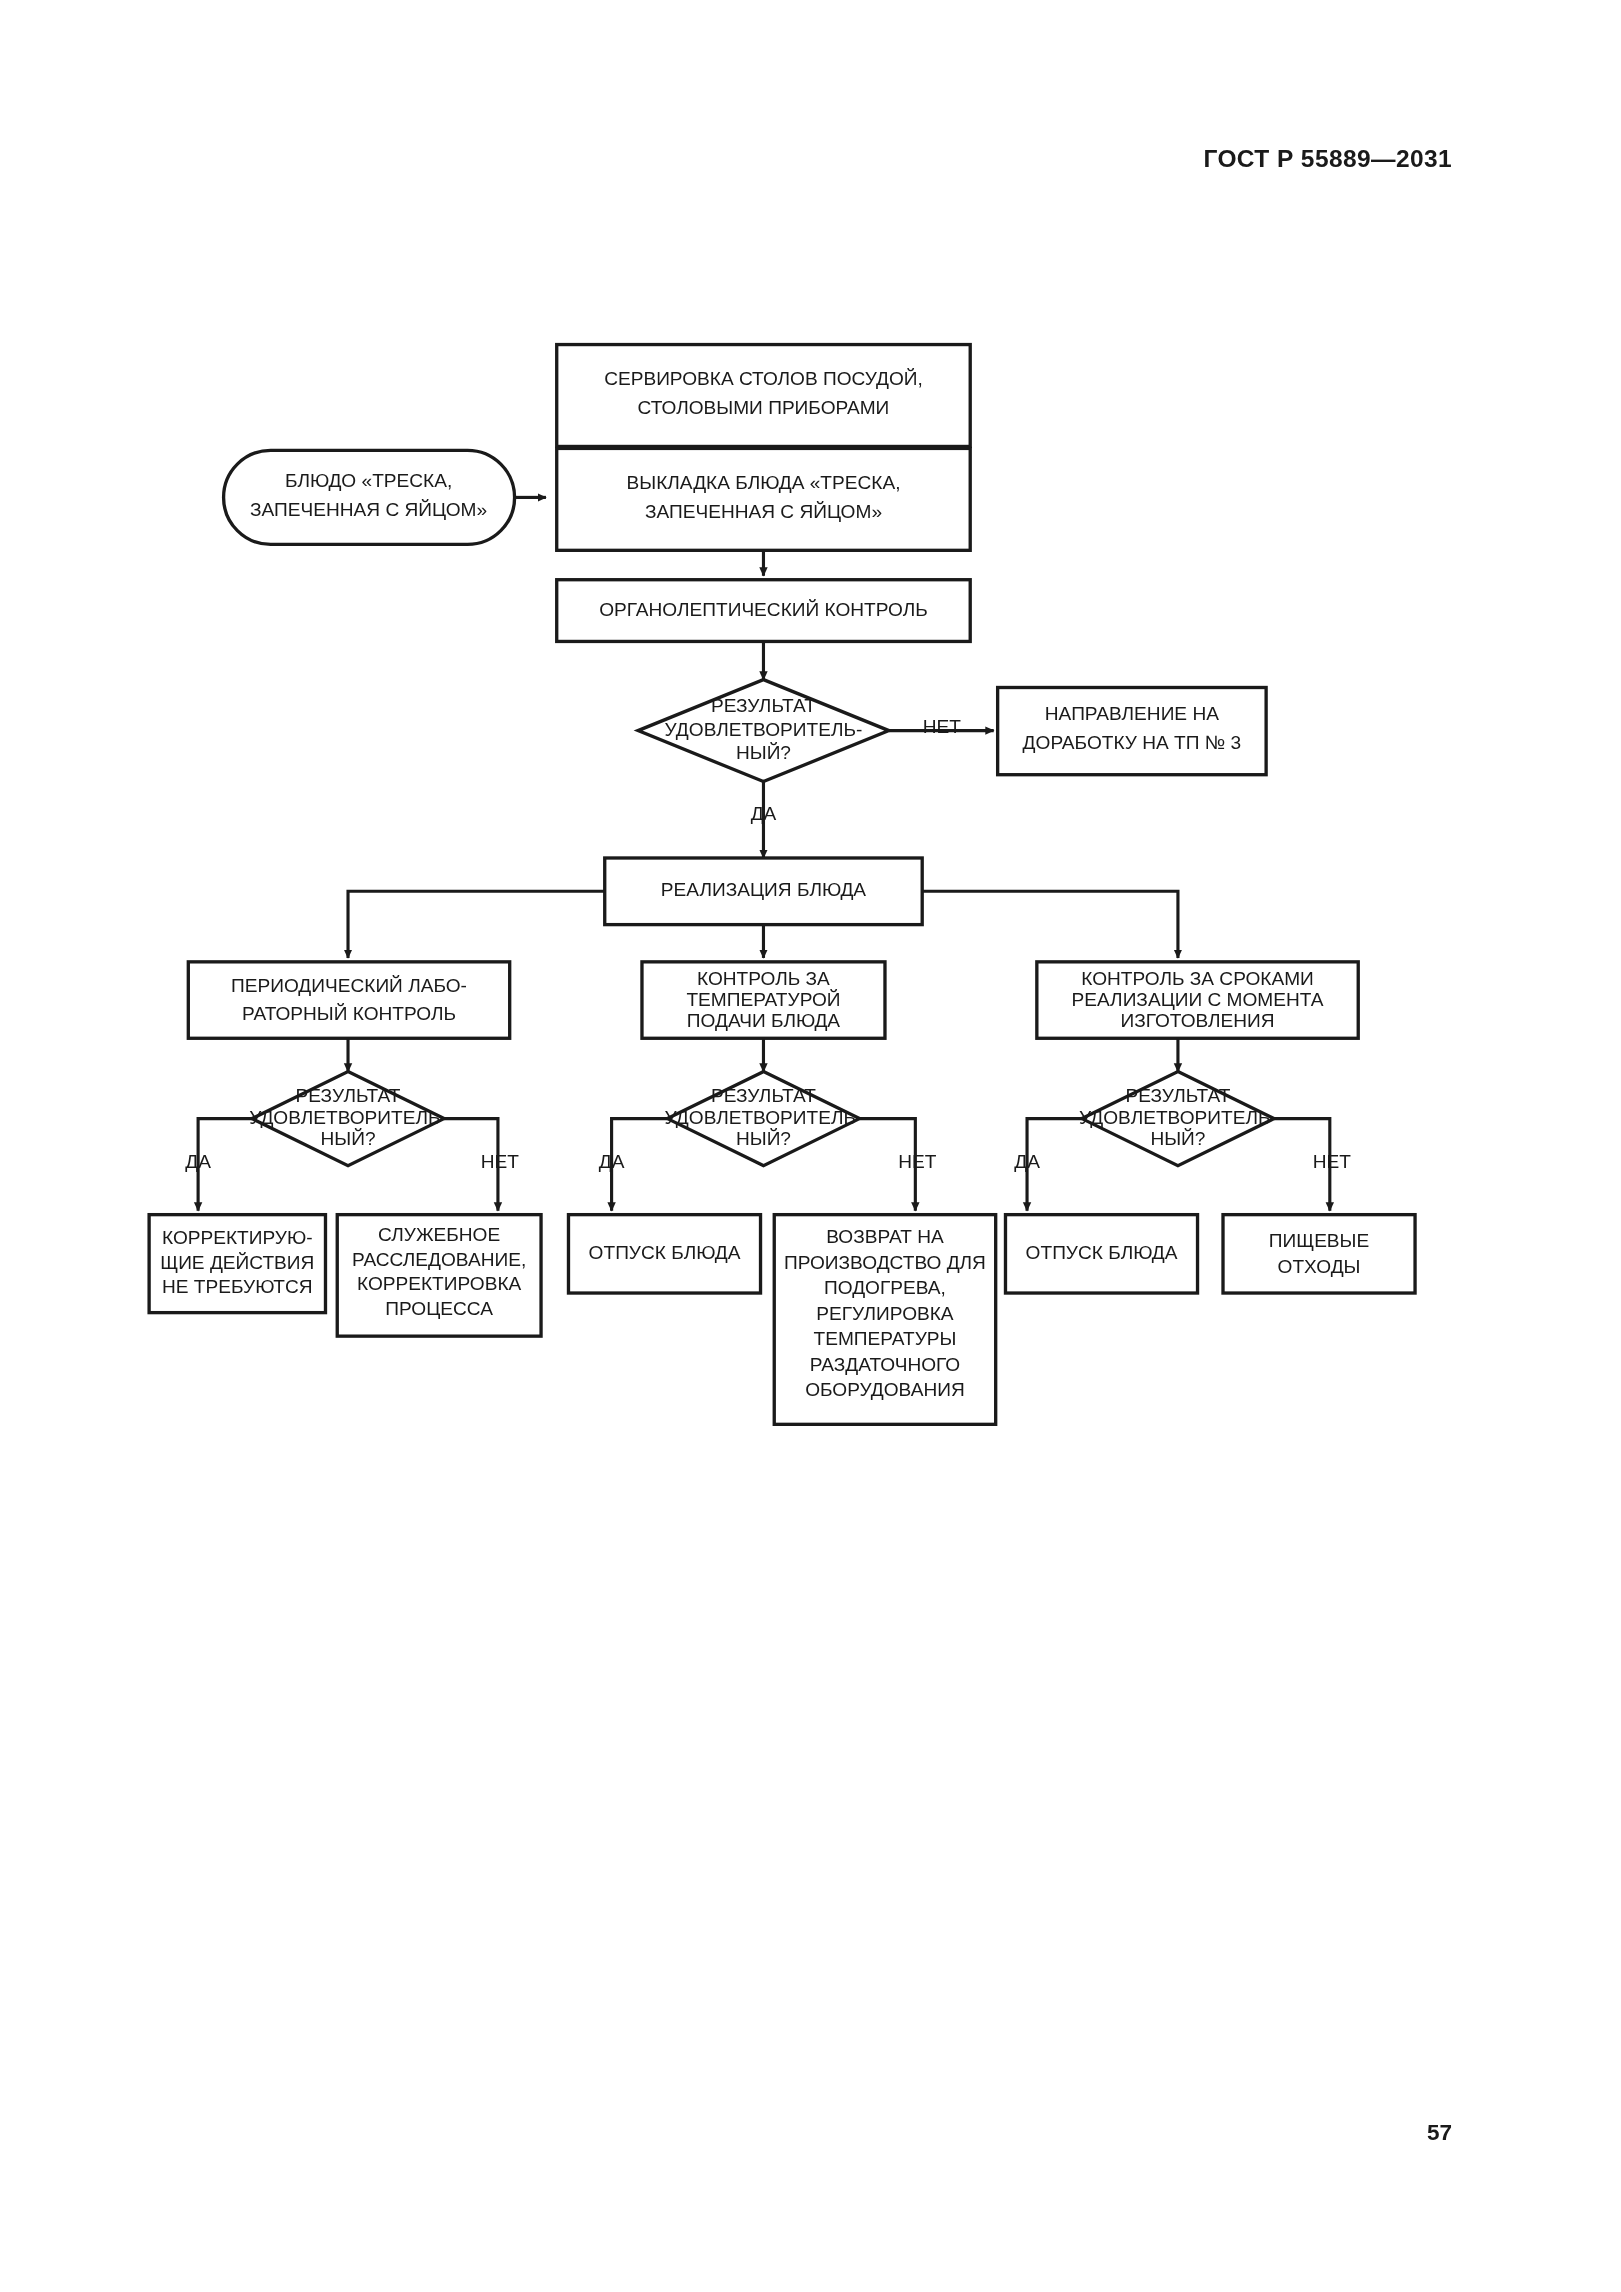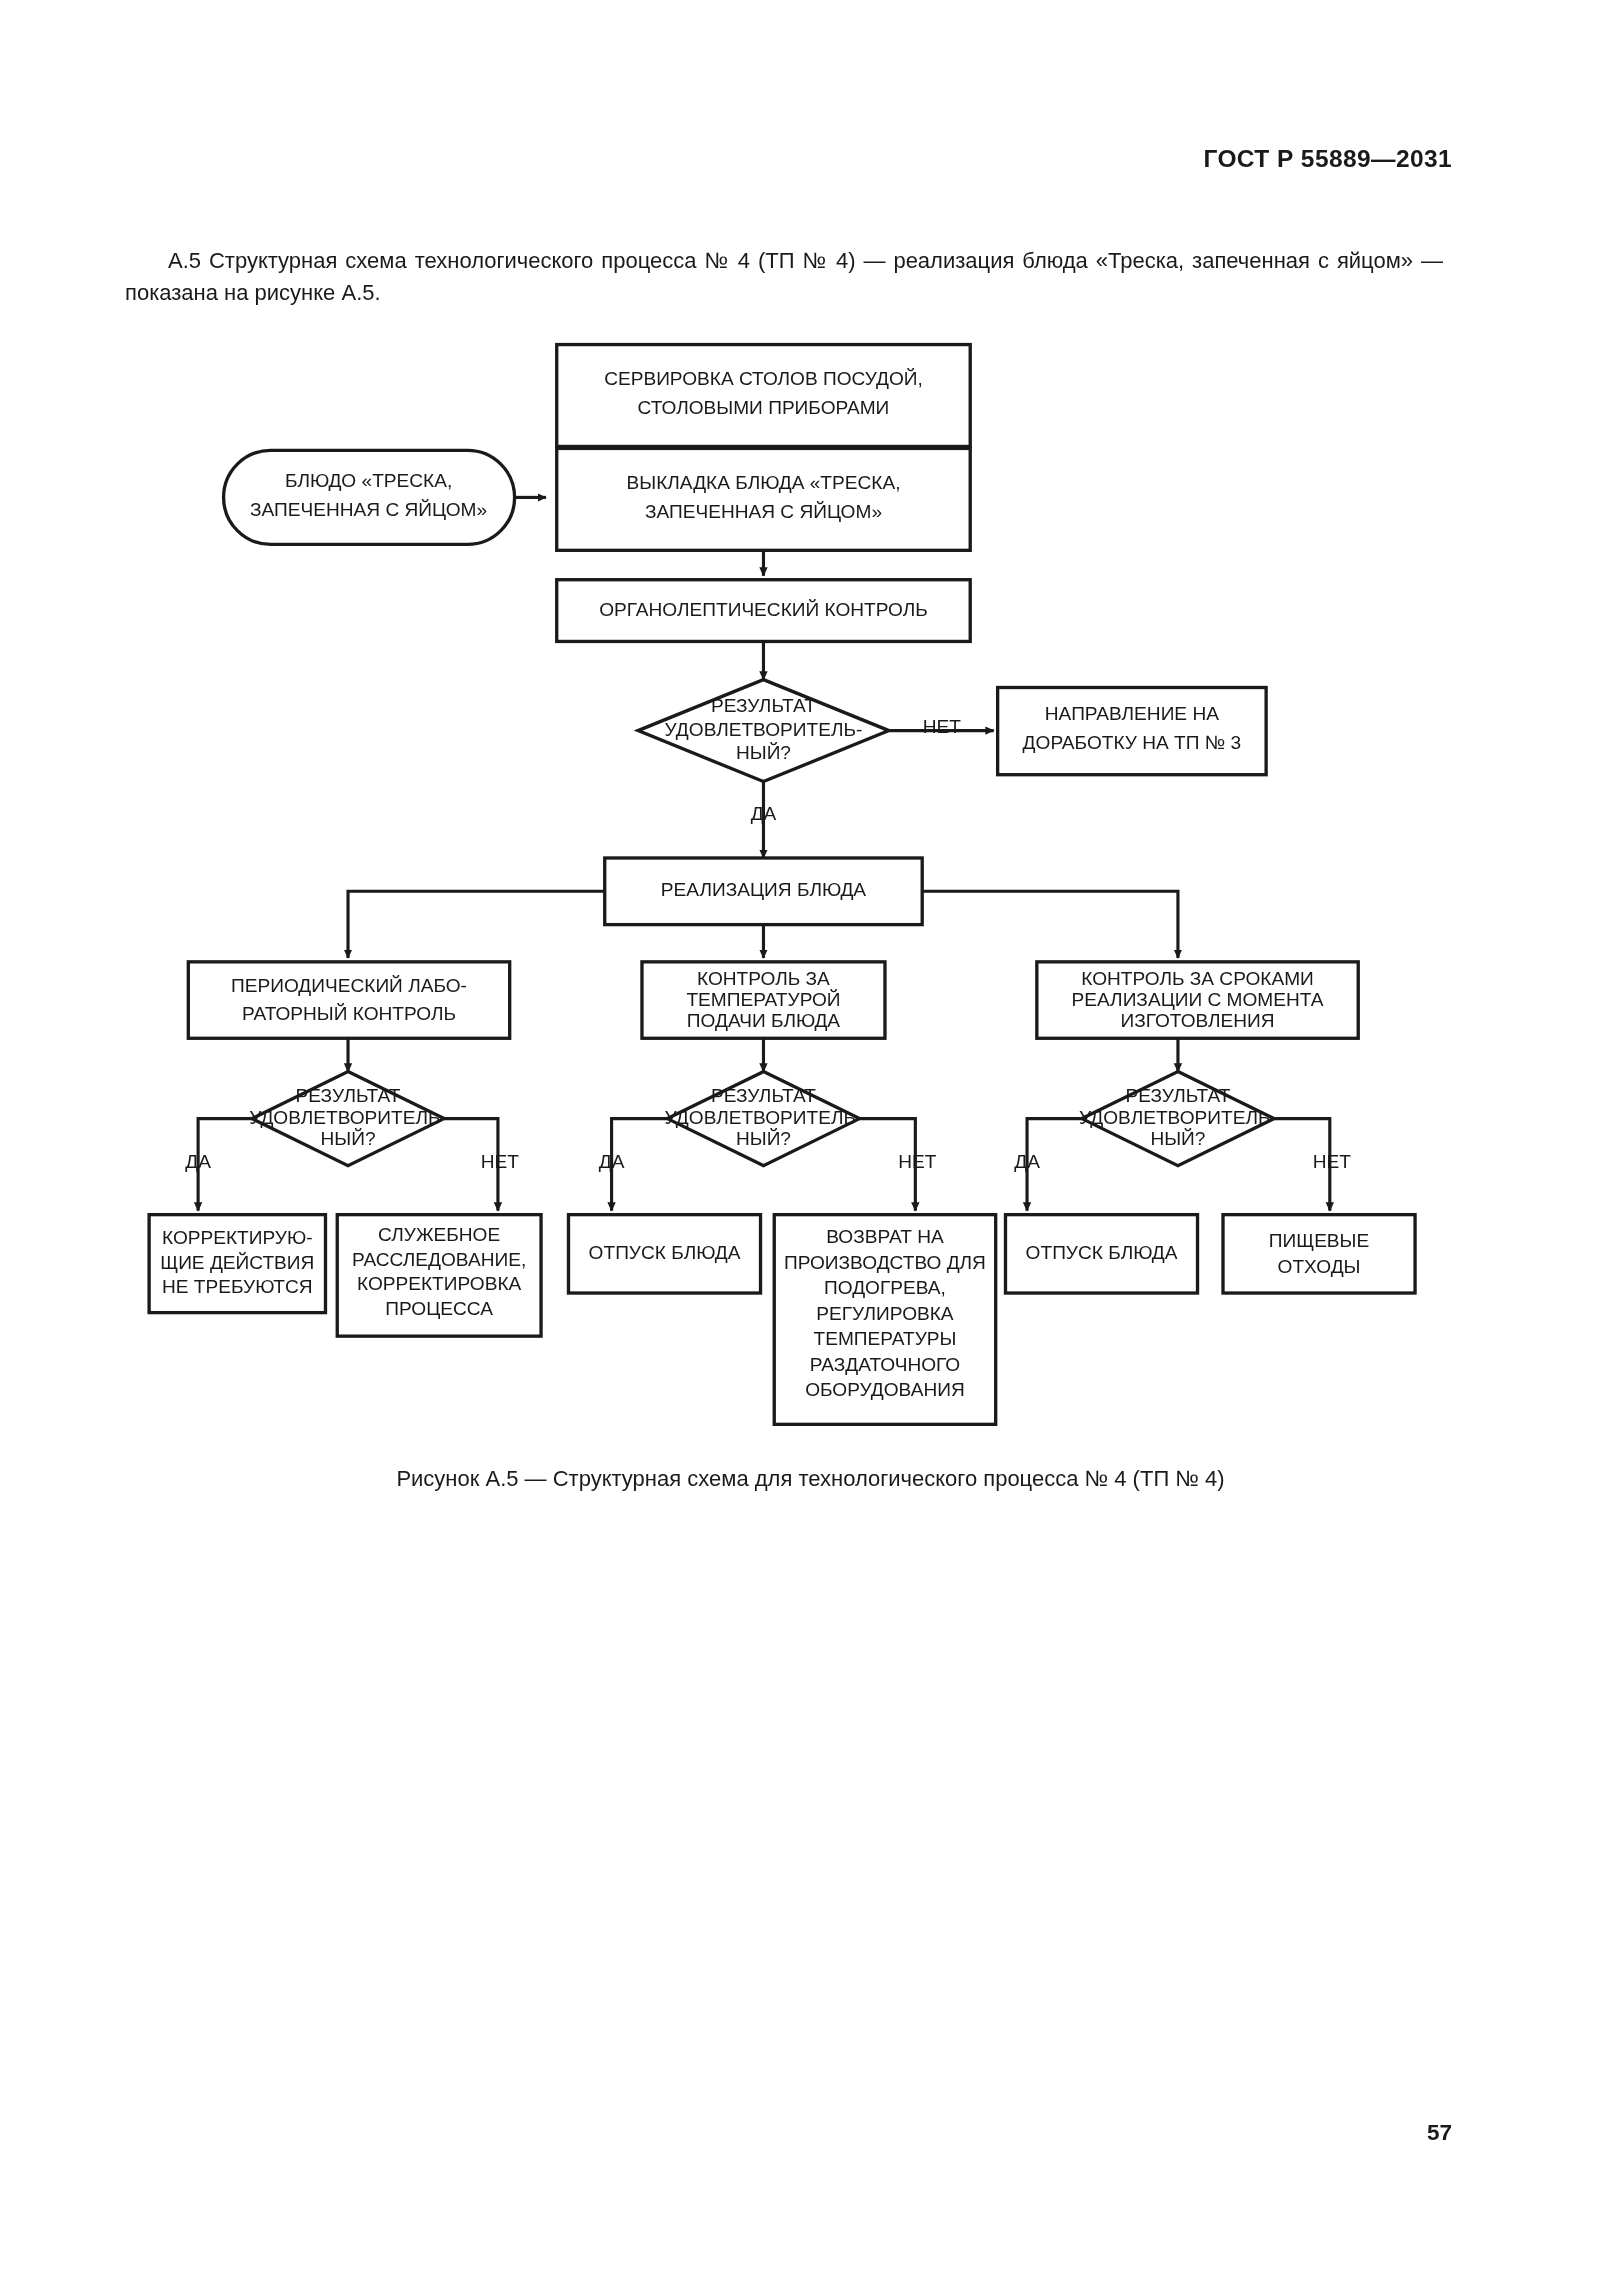--- a/index.html
+++ b/index.html
@@ -100,21 +100,20 @@
     font-size: 19.5px;
   }
 </style>
 </head>
 <body>
 
 <div class="page">
 
   <div class="std-header">ГОСТ Р 55889—2031</div>
 
-  <p class="intro"><span class="indent"></span><span>А.5 Структурная схема технологического процесса № 4 (ТП № 4) — реализация блюда «Треска, запеченная с яйцом» — показана на рисунке А.5.</span></p>
 
   <div class="figure-wrap">
     <svg class="flow" viewBox="0 0 1654 1190">
       <defs>
         <marker id="arrow" markerWidth="11" markerHeight="11" refX="8.6" refY="5" orient="auto" markerUnits="userSpaceOnUse">
           <path d="M0,0.7 L9.4,5 L0,9.3 z" fill="#1a1a1a"></path>
         </marker>
       </defs>
 
       <g>
@@ -277,18 +276,17 @@
 
       <g>
         <rect class="node-box" x="1248" y="910" width="196" height="80"></rect>
         <text x="1346" y="938">ПИЩЕВЫЕ</text>
         <text x="1346" y="964">ОТХОДЫ</text>
       </g>
 
     </svg>
   </div>
 
-  <div class="caption">Рисунок А.5 — Структурная схема для технологического процесса № 4 (ТП № 4)</div>
 
   <div class="page-number">57</div>
 
 </div>
 
 
 </body></html>

